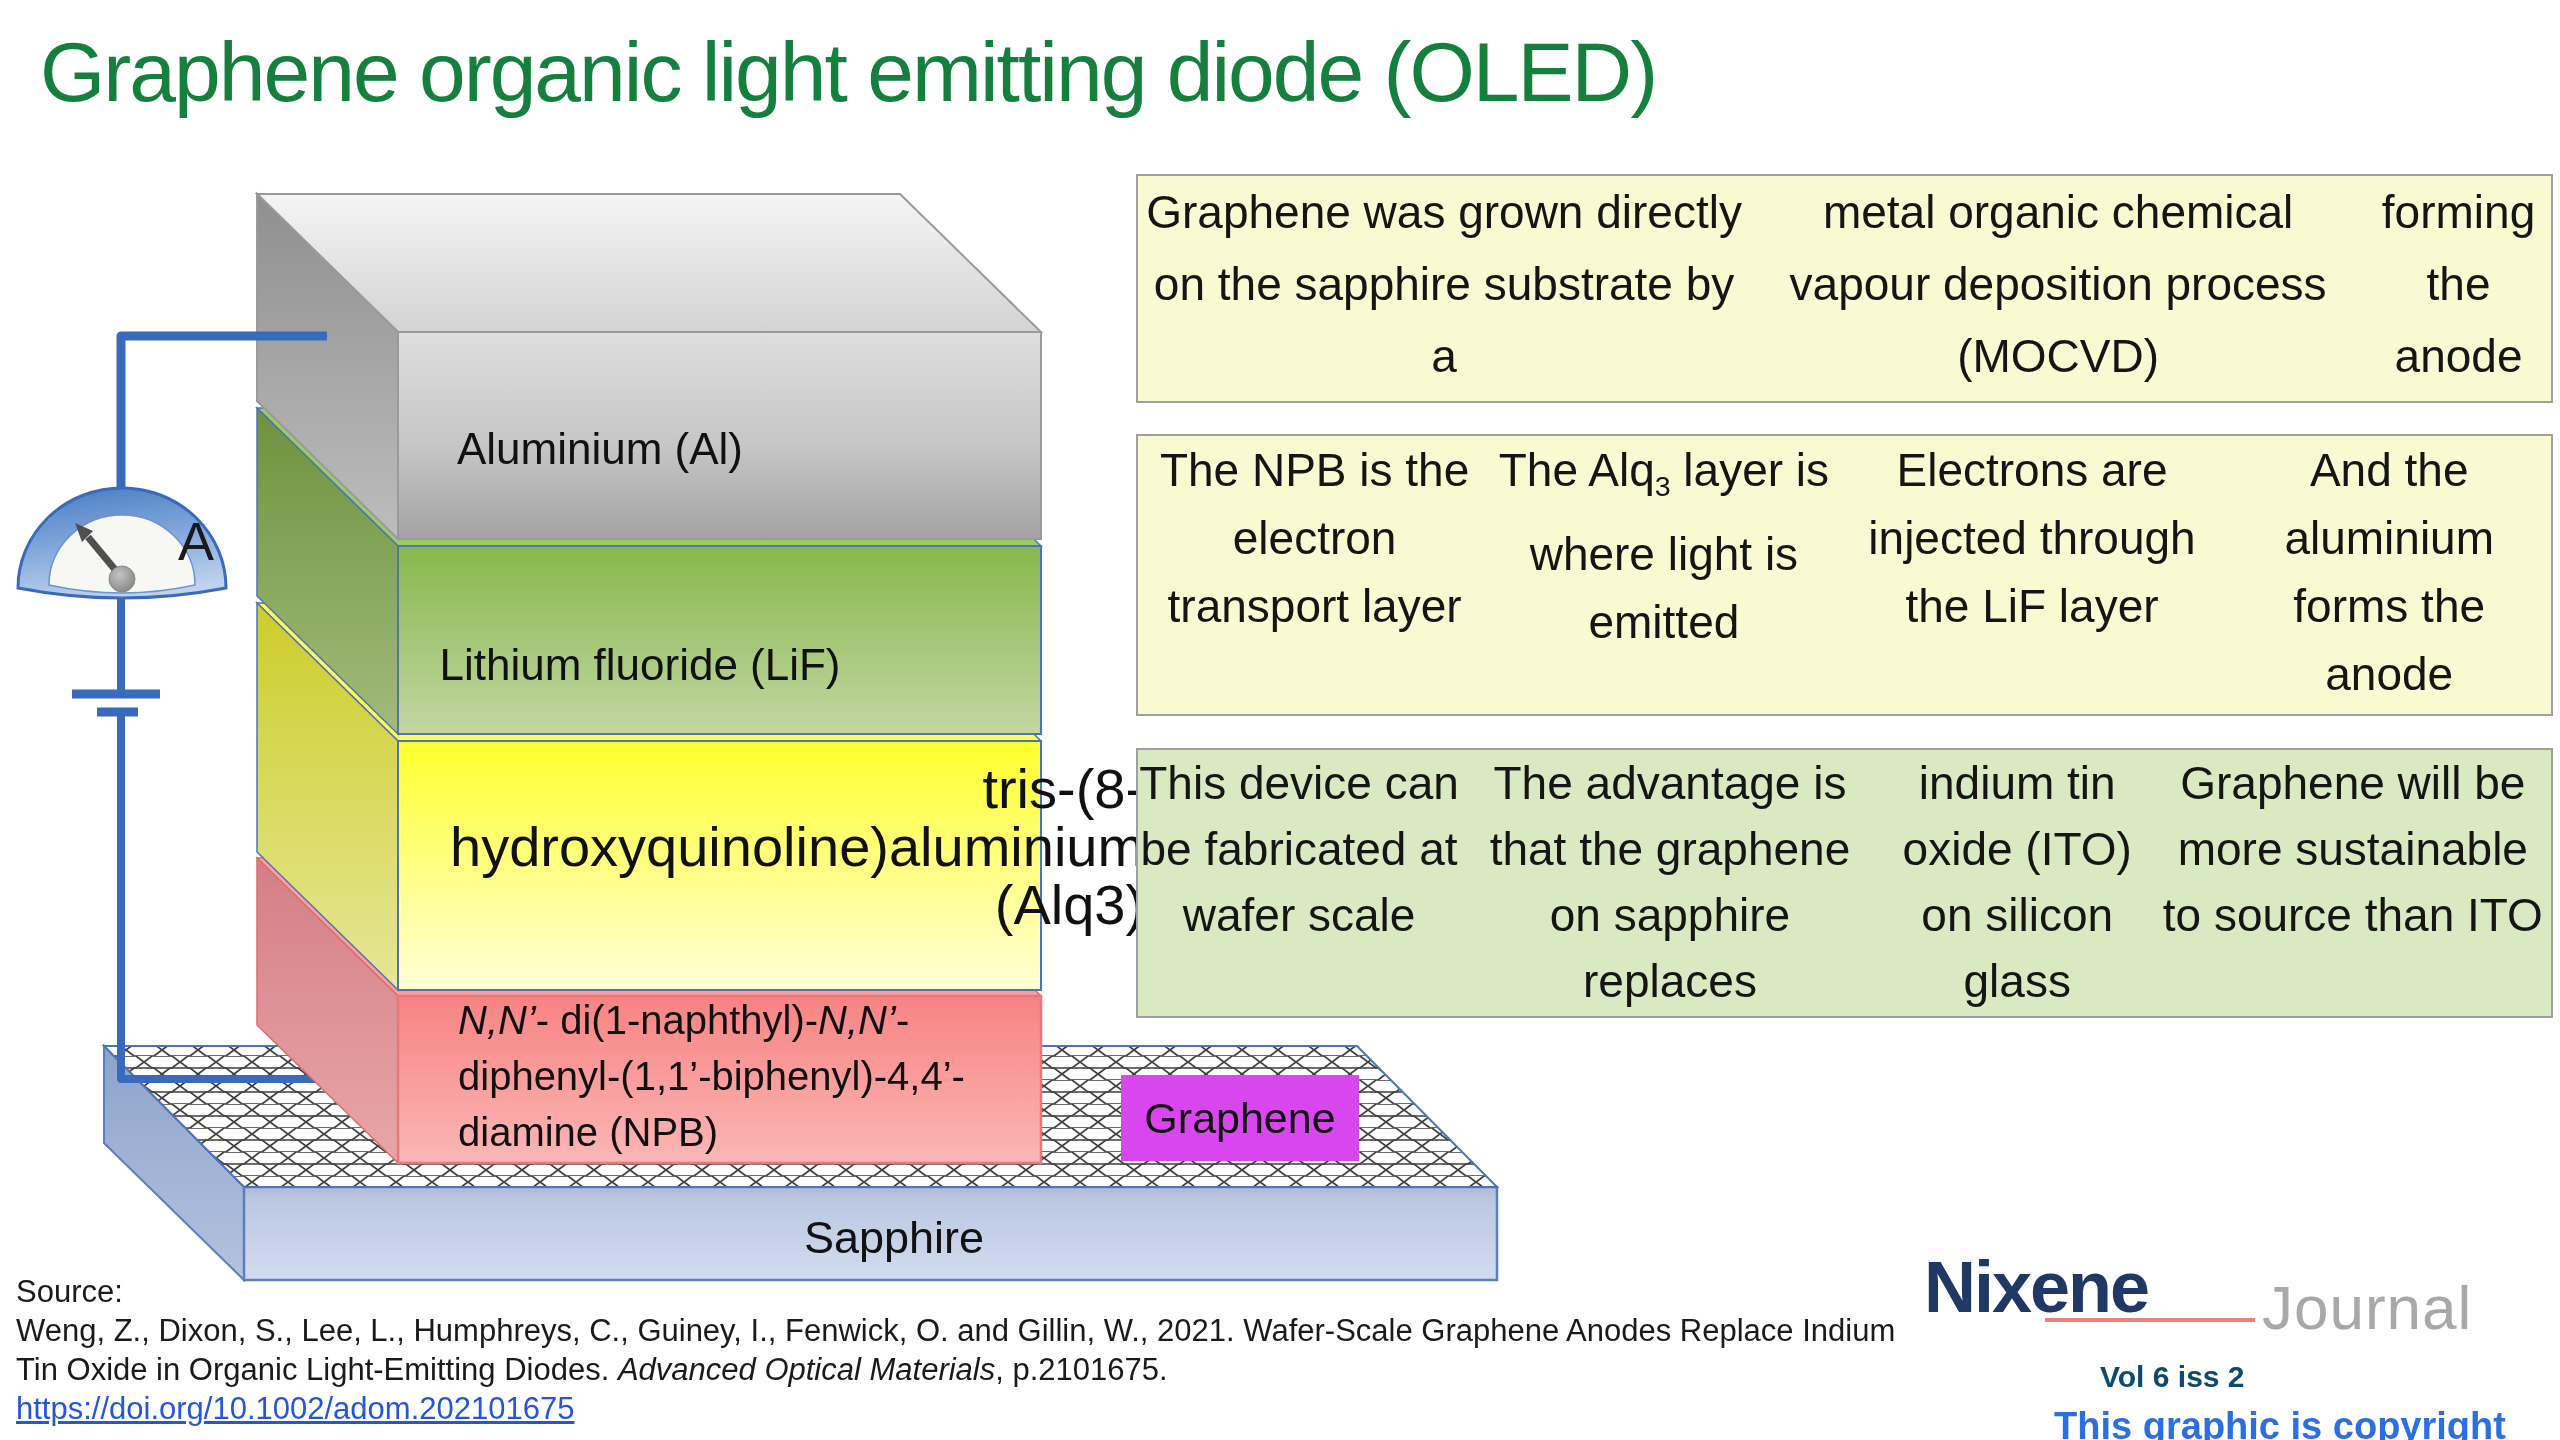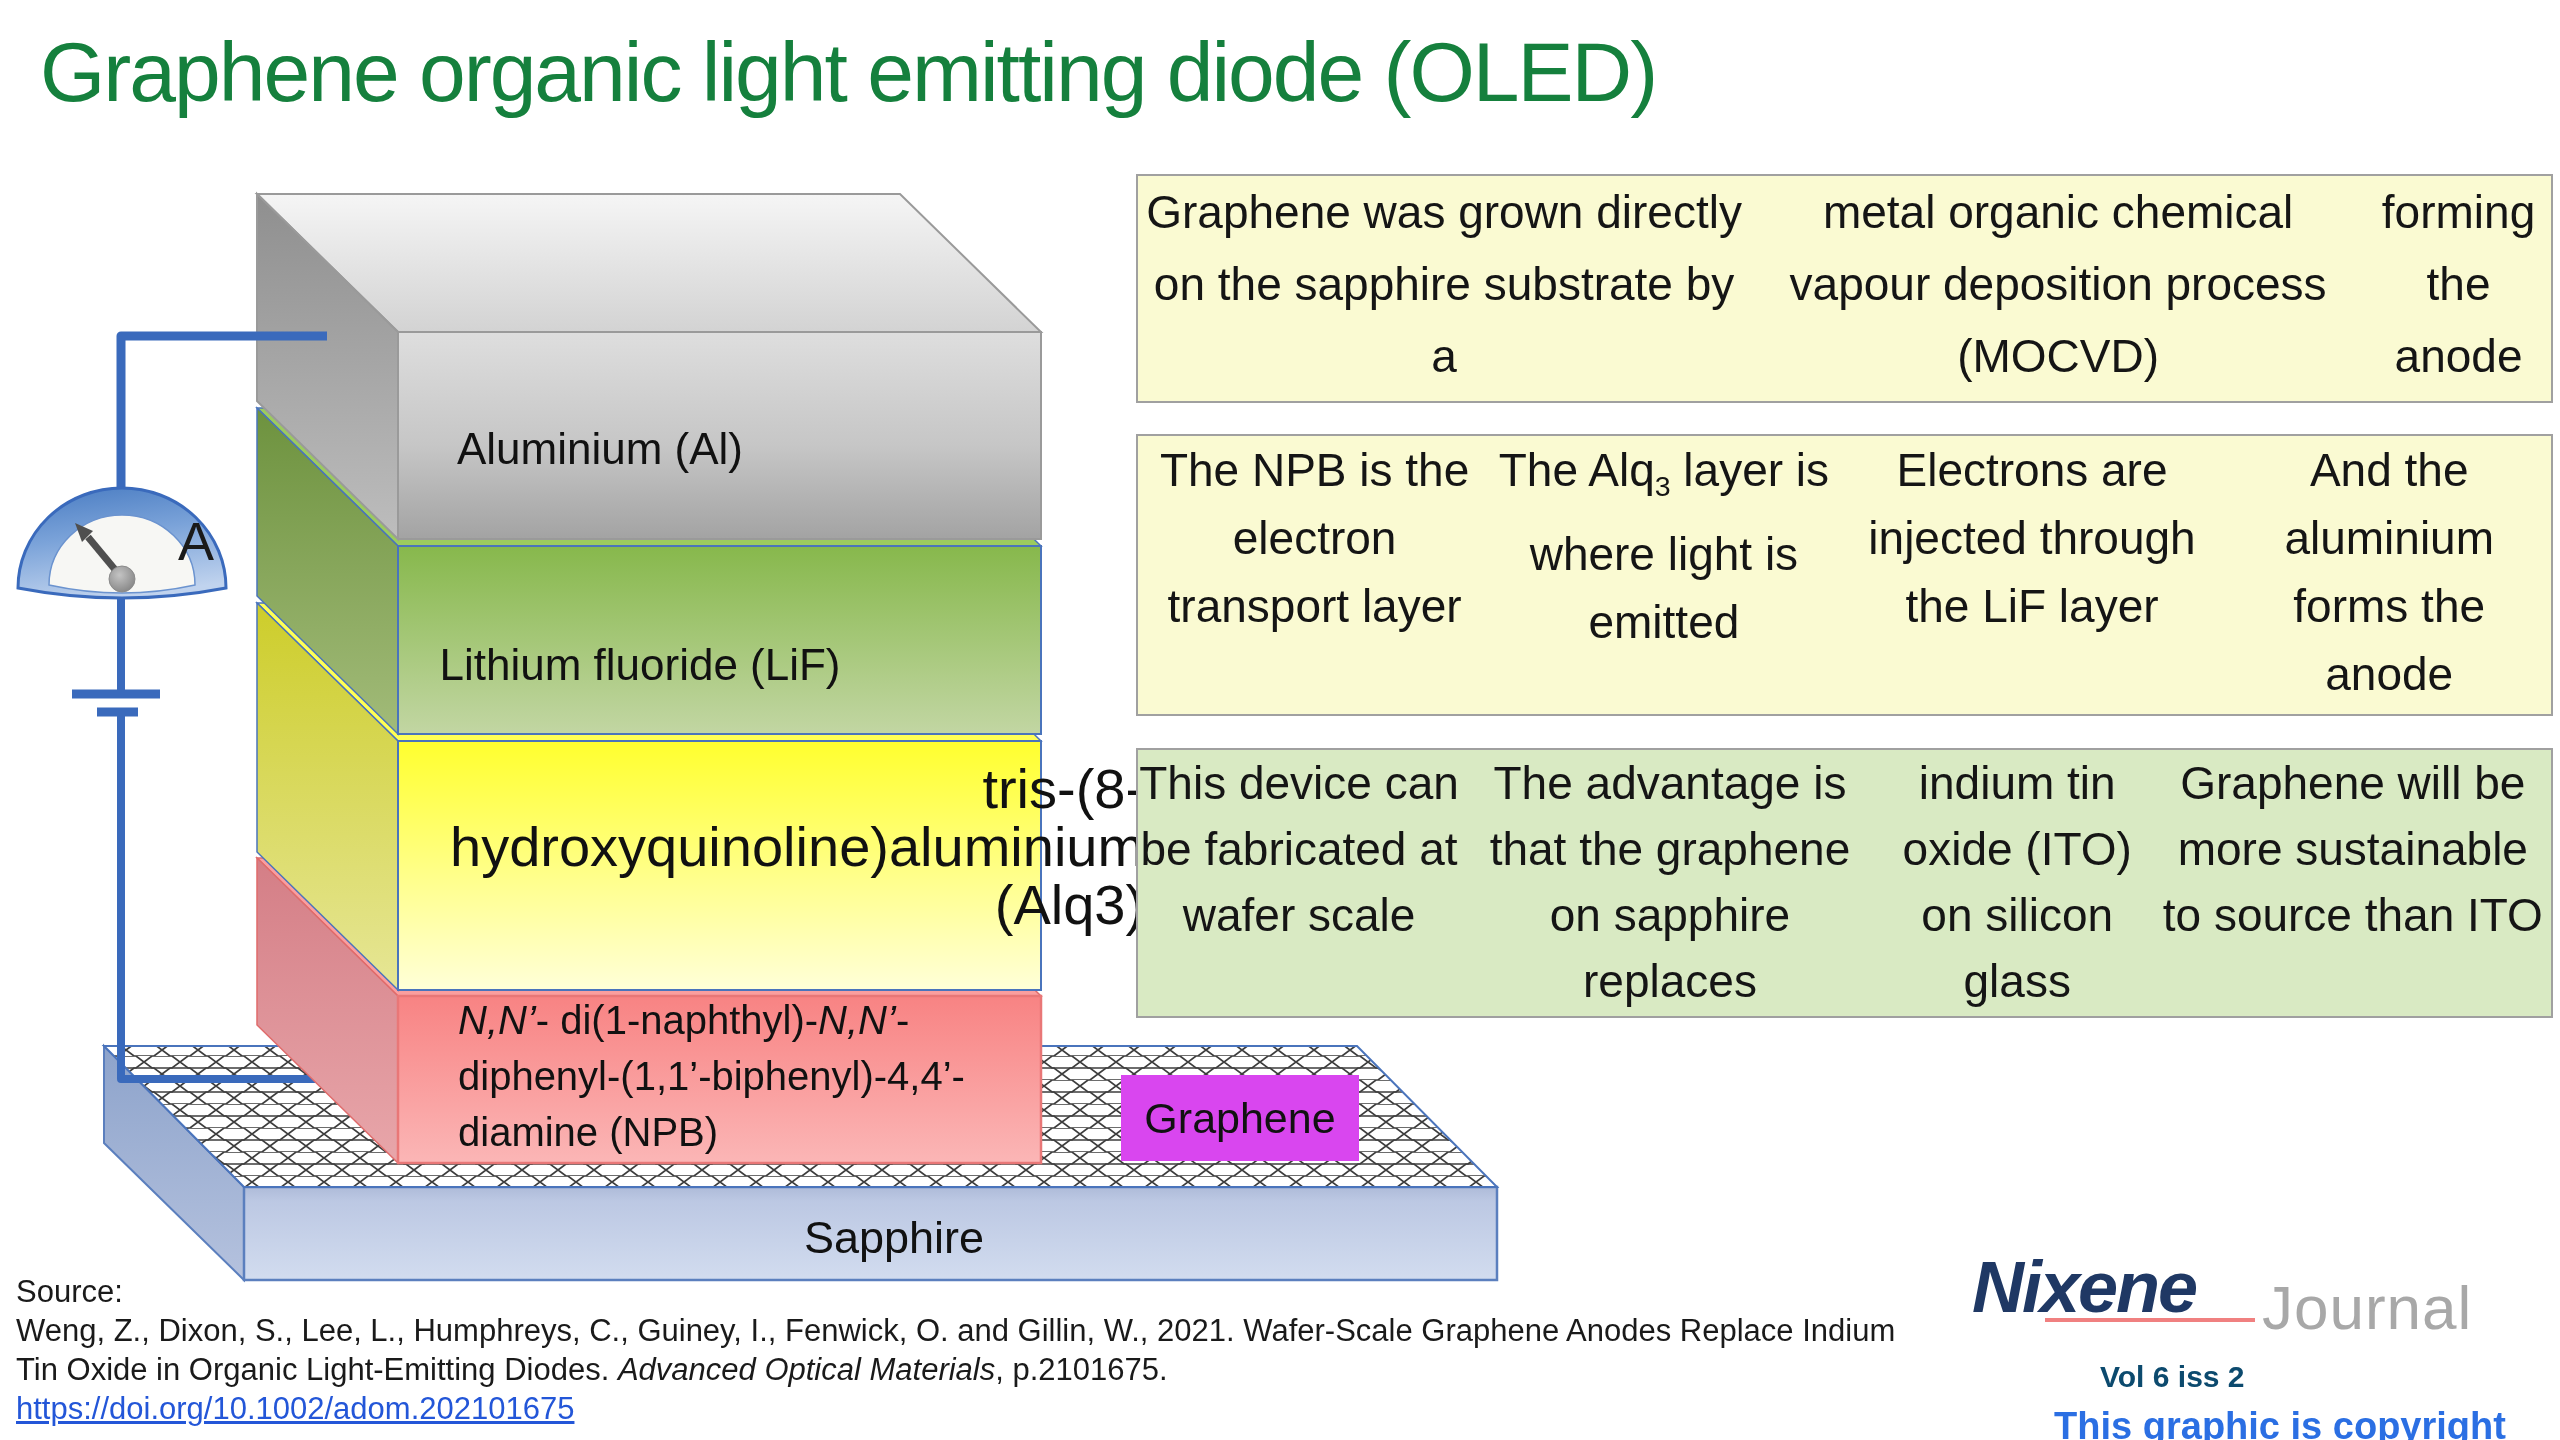--- a/index.html
+++ b/index.html
@@ -39,21 +39,21 @@
     text-align:center; color:#151515; font-size:46px;
   }
   .info-box-1 { top:174px; height:229px; background:#fafad2; line-height:72px; }
   .info-box-2 { top:434px; height:282px; background:#fafad2; line-height:68px; }
   .info-box-3 { top:748px; height:270px; background:#d9eac3; line-height:66px; }
   .info-box sub { font-size:0.62em; }
   
   .source-block { left:16px; top:1272px; font-size:31px; line-height:39px; color:#1a1a1a; }
   .doi-link { color:#2356d8; text-decoration:underline; cursor:pointer; }
   
-  .nixene-logo  { left:1972px; top:1246px; font-size:72px; font-weight:700; color:#1f3864; letter-spacing:-2px;font-style:italic; }
+  .nixene-logo  { left:1924px; top:1246px; font-size:72px; font-weight:700; color:#1f3864; letter-spacing:-2px; }
   .logo-underline { left:2045px; top:1318px; width:210px; height:4px; background:#f08080; }
   .journal-logo { left:2262px; top:1272px; font-size:62px; font-weight:400; color:#a8a8a8; letter-spacing:1px; }
   .volume-label    { left:2100px; top:1360px; width:340px; text-align:left;
                      font-size:30px; font-weight:700; color:#0c4a6e; }
   .copyright-label { left:2030px; top:1405px; width:500px; text-align:center;
                      font-size:38px; font-weight:700; color:#2b6fe3; }
 </style>
 </head>
 <body>
 

